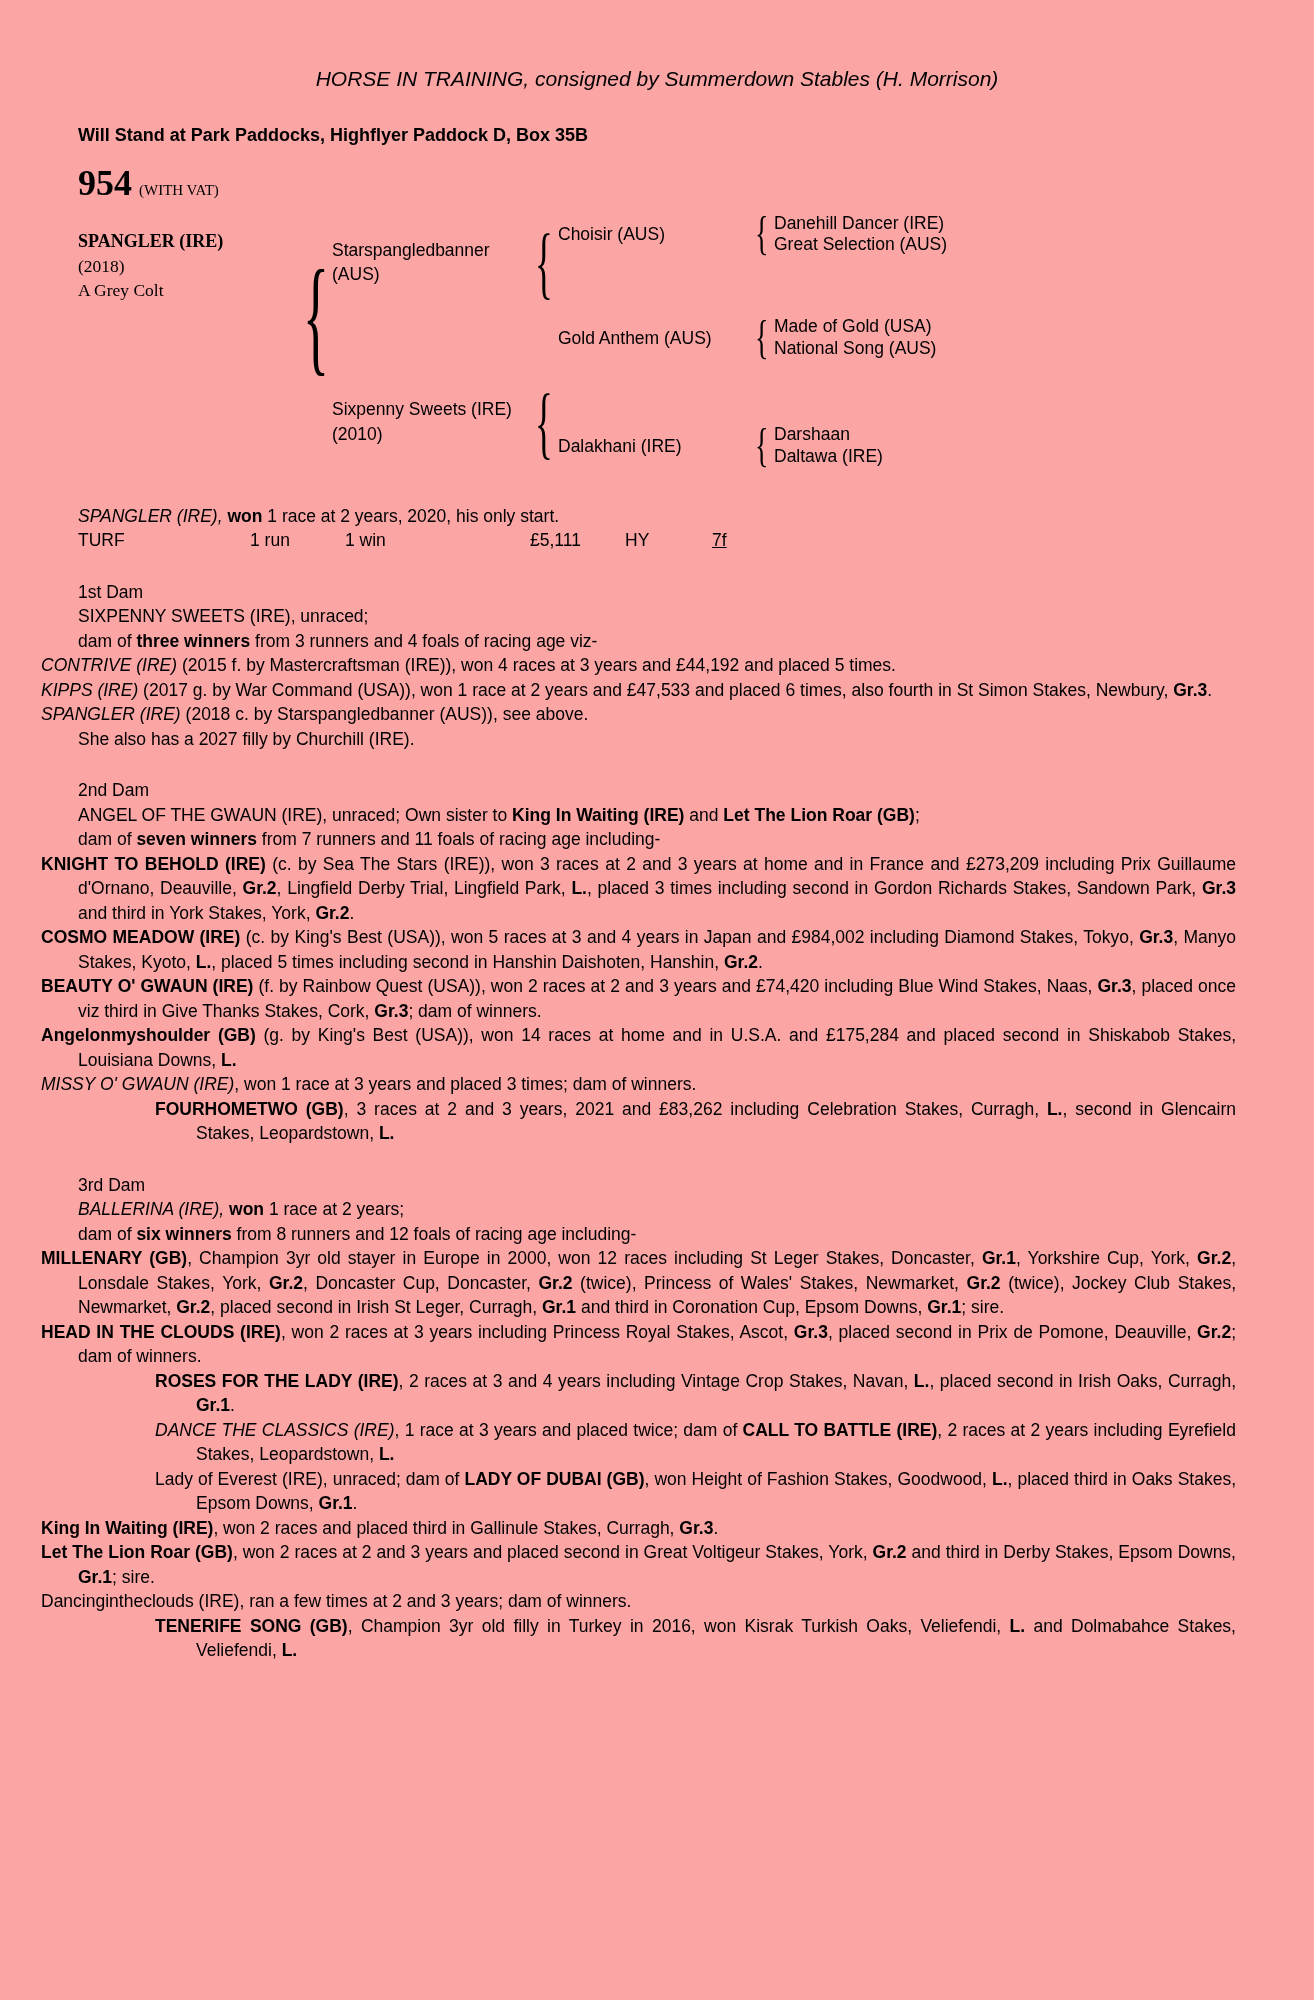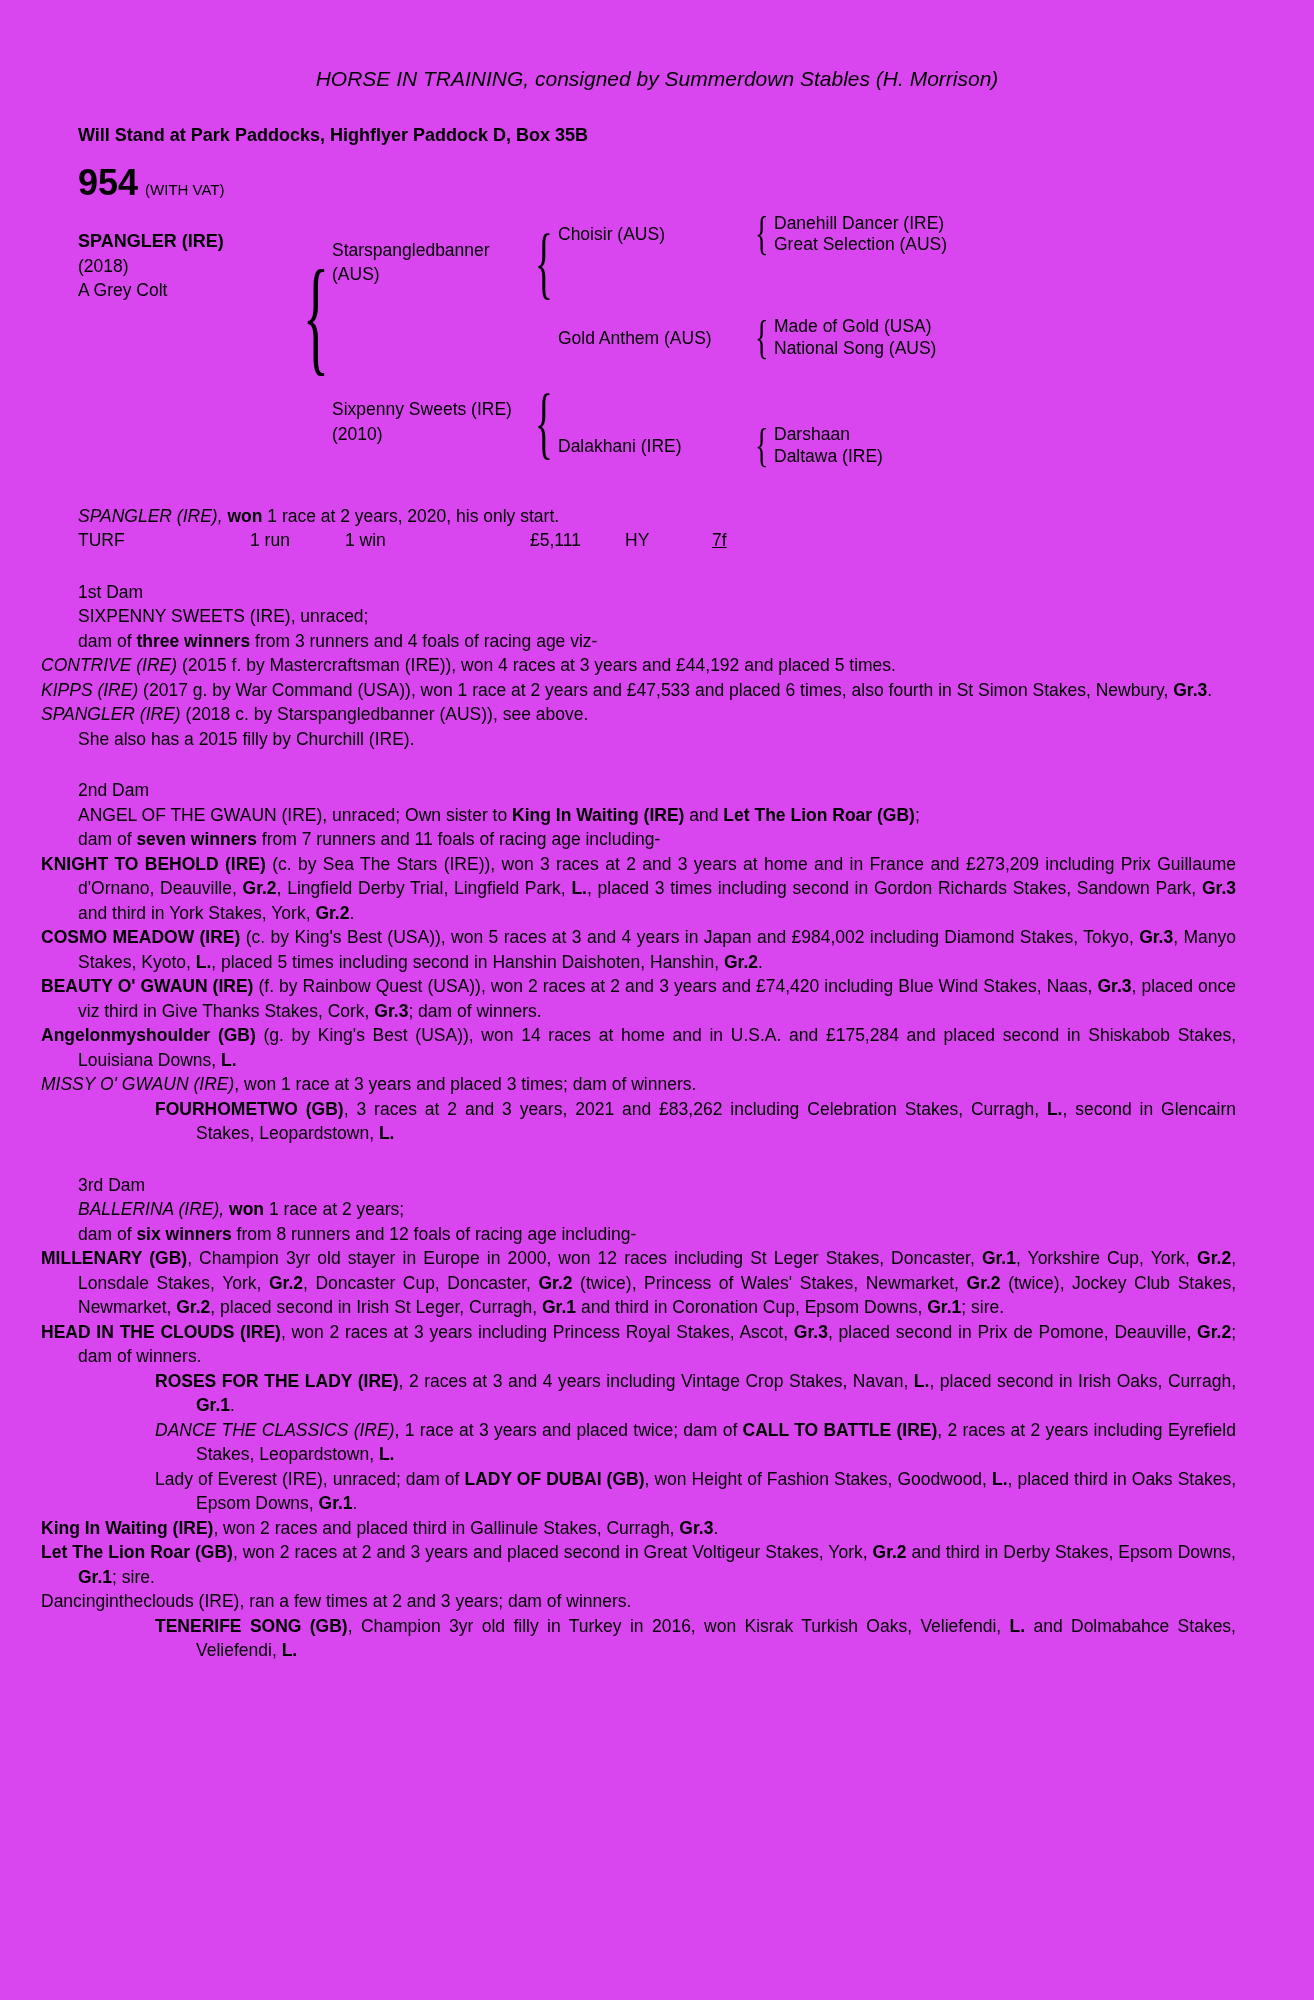--- a/index.html
+++ b/index.html
@@ -1,28 +1,28 @@
 <!DOCTYPE html>
 <html><head>
 <meta charset="utf-8">
 <style>
   html,body { margin:0; padding:0; background:#e8e8e8; }
   .page {
     width:1314px; min-height:2000px; box-sizing:border-box;
     margin:0 auto; padding:64px 78px 40px;
-    background:#d946ef; color:#000;
+    background:#fca5a5; color:#000;
     font-family:"Liberation Sans", sans-serif;
     font-size:17.5px; line-height:1.4;
   }
   .doc-title { text-align:center; font-style:italic; font-weight:400; font-size:21px; margin:0 0 30px; }
   .stand-note { font-weight:700; font-size:18px; margin:0 0 16px; }
 
   
   .pedigree { display:flex; align-items:stretch; margin:0 0 36px; }
-  .lot-col { width:222px; flex:none; }
+  .lot-col { width:222px; flex:none;font-family:Liberation Serif, serif; }
   .lot-num-row { display:flex; align-items:baseline; gap:7px; margin:0 0 28px; }
   .lot-num { font-size:36px; font-weight:700; line-height:1; }
   .vat { font-size:15px; }
   .horse-name { font-weight:700; font-size:18px; }
   .tree-col { flex:1; display:flex; flex-direction:column; gap:16px; justify-content:center; }
   .half { display:flex; align-items:center; }
   .gen1 { width:198px; flex:none; }
   .gp-col { display:flex; flex-direction:column; gap:12px; flex:1; }
   .gp-row { display:flex; align-items:center;margin-top:48px; }
   .gp-name { width:192px; flex:none; }
@@ -131,21 +131,21 @@
     <span class="rt5">7f</span>
   </div>
 
   <h2 class="dam-heading">1st Dam</h2>
   <div>
       <p class="para indent-0"><span>SIXPENNY SWEETS (IRE), unraced;</span></p>
       <p class="para indent-0"><span>dam of </span><span class="b">three winners</span><span> from 3 runners and 4 foals of racing age viz-</span></p>
       <p class="para indent-1"><span class="i">CONTRIVE (IRE)</span><span> (2015 f. by Mastercraftsman (IRE)), won 4 races at 3 years and £44,192 and placed 5 times.</span></p>
       <p class="para indent-1"><span class="i">KIPPS (IRE)</span><span> (2017 g. by War Command (USA)), won 1 race at 2 years and £47,533 and placed 6 times, also fourth in St Simon Stakes, Newbury, </span><span class="b">Gr.3</span><span>.</span></p>
       <p class="para indent-1"><span class="i">SPANGLER (IRE)</span><span> (2018 c. by Starspangledbanner (AUS)), see above.</span></p>
-      <p class="para indent-0"><span>She also has a 2015 filly by Churchill (IRE).</span></p>
+      <p class="para indent-0"><span>She also has a 2027 filly by Churchill (IRE).</span></p>
     </div>
 
   <h2 class="dam-heading">2nd Dam</h2>
   <div>
       <p class="para indent-0 hang"><span>ANGEL OF THE GWAUN (IRE), unraced; Own sister to </span><span class="b">King In Waiting (IRE)</span><span> and </span><span class="b">Let The Lion Roar (GB)</span><span>;</span></p>
       <p class="para indent-0"><span>dam of </span><span class="b">seven winners</span><span> from 7 runners and 11 foals of racing age including-</span></p>
       <p class="para indent-1"><span class="b">KNIGHT TO BEHOLD (IRE)</span><span> (c. by Sea The Stars (IRE)), won 3 races at 2 and 3 years at home and in France and £273,209 including Prix Guillaume d'Ornano, Deauville, </span><span class="b">Gr.2</span><span>, Lingfield Derby Trial, Lingfield Park, </span><span class="b">L.</span><span>, placed 3 times including second in Gordon Richards Stakes, Sandown Park, </span><span class="b">Gr.3</span><span> and third in York Stakes, York, </span><span class="b">Gr.2</span><span>.</span></p>
       <p class="para indent-1"><span class="b">COSMO MEADOW (IRE)</span><span> (c. by King's Best (USA)), won 5 races at 3 and 4 years in Japan and £984,002 including Diamond Stakes, Tokyo, </span><span class="b">Gr.3</span><span>, Manyo Stakes, Kyoto, </span><span class="b">L.</span><span>, placed 5 times including second in Hanshin Daishoten, Hanshin, </span><span class="b">Gr.2</span><span>.</span></p>
       <p class="para indent-1"><span class="b">BEAUTY O' GWAUN (IRE)</span><span> (f. by Rainbow Quest (USA)), won 2 races at 2 and 3 years and £74,420 including Blue Wind Stakes, Naas, </span><span class="b">Gr.3</span><span>, placed once viz third in Give Thanks Stakes, Cork, </span><span class="b">Gr.3</span><span>; dam of winners.</span></p>
       <p class="para indent-1"><span class="b">Angelonmyshoulder (GB)</span><span> (g. by King's Best (USA)), won 14 races at home and in U.S.A. and £175,284 and placed second in Shiskabob Stakes, Louisiana Downs, </span><span class="b">L.</span></p>

